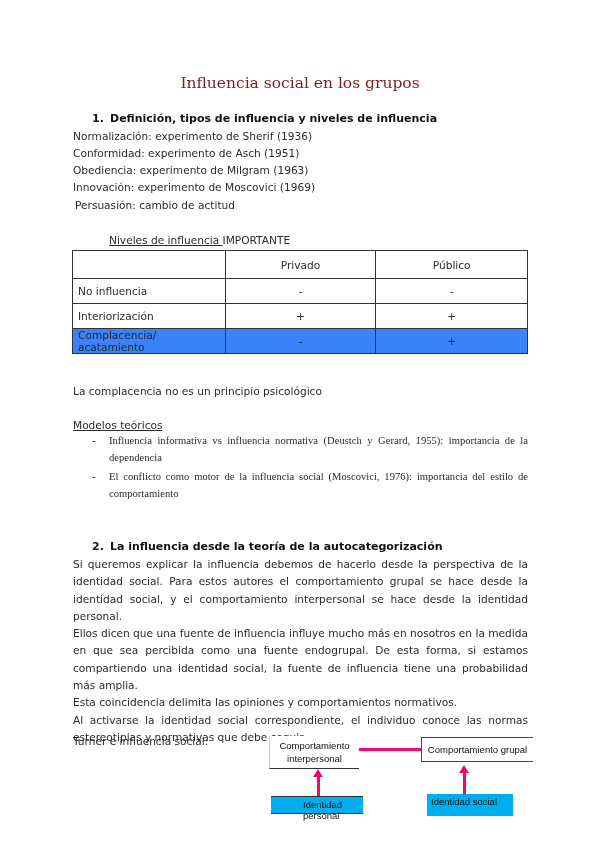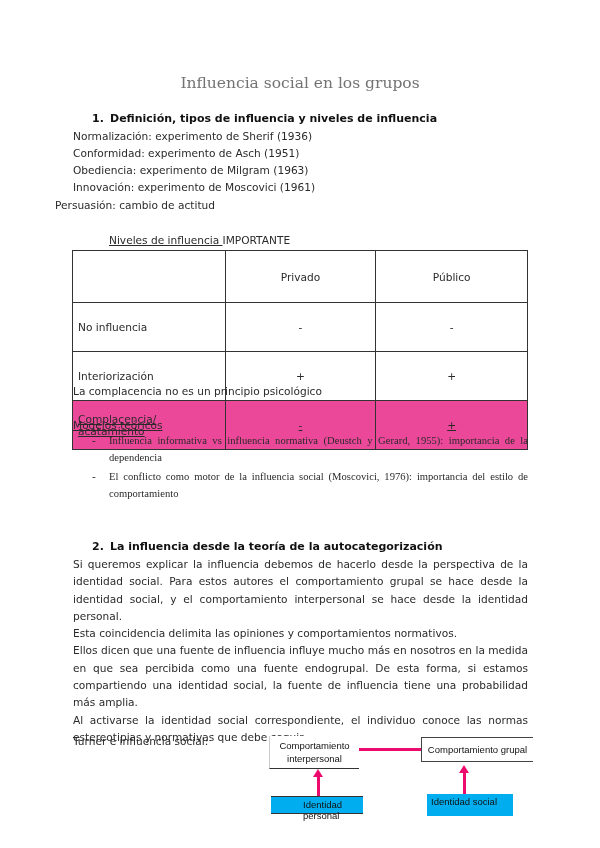--- a/index.html
+++ b/index.html
@@ -1,29 +1,29 @@
 <!DOCTYPE html>
 <html><head>
 <meta charset="utf-8">
 <style>
   html, body { margin:0; padding:0; background:#ffffff; }
   body { width:600px; height:848px; position:relative; overflow:hidden;
          font-family: "DejaVu Sans", sans-serif; color:#222; }
   .abs { position:absolute; white-space:nowrap; }
   .title { top:74px; left:0; width:600px; text-align:center;
-           font-family:"DejaVu Serif", serif; font-size:15.5px; color:#737373; }
+           font-family:"DejaVu Serif", serif; font-size:15.5px; color:#7f1d1d; }
   .h { font-size:11px; font-weight:bold; color:#111; }
   .t { font-size:10.6px; color:#2a2a2a; line-height:14px; }
   .u { text-decoration:underline; }
   table.lv { position:absolute; left:72px; top:250px; width:456px; border-collapse:collapse;
              font-size:10.6px; color:#2a2a2a; }
   table.lv td { border:1.3px solid #333; height:24px; padding:0 0 0 5px; }
-  table.lv td.c { text-align:center; padding:12px; }
+  table.lv td.c { text-align:center; padding:0; }
   table.lv tr.hdr td { height:27px; }
-  table.lv tr.pink td { background:#ec4899;text-decoration:underline; }
+  table.lv tr.pink td { background:#3b82f6; }
   .para { position:absolute; left:73px; width:455px; font-size:10.6px; color:#2a2a2a;
           line-height:17.3px; text-align:justify; white-space:normal; }
   .para p { margin:0; }
   .bullet { position:absolute; left:109px; width:419px; font-size:10.6px; color:#2a2a2a;
             line-height:17px; text-align:justify; white-space:normal;font-family:Liberation Serif, serif; }
   .dash { position:absolute; left:92px; font-size:10.6px; color:#2a2a2a; }
   .box { position:absolute; background:#fff; border:1px solid #444; font-family:"Liberation Sans", sans-serif;
          font-size:9.5px; color:#111; text-align:center; box-sizing:border-box; }
   .box.l { border-top:none; border-right:none; border-left:1px solid #ccc; border-bottom:1px solid #333; }
   .blue { position:absolute; background:#00aeef; font-family:"Liberation Sans", sans-serif;
@@ -34,22 +34,22 @@
 <body>
 
 <div class="abs title">Influencia social en los grupos</div>
 
 <div class="abs h" style="top:112px;left:92px;">1.</div>
 <div class="abs h" style="top:112px;left:110px;">Definición, tipos de influencia y niveles de influencia</div>
 
 <div class="abs t" style="top:129px;left:73px;">Normalización: experimento de Sherif (1936)</div>
 <div class="abs t" style="top:146px;left:73px;">Conformidad: experimento de Asch (1951)</div>
 <div class="abs t" style="top:163px;left:73px;">Obediencia: experimento de Milgram (1963)</div>
-<div class="abs t" style="top:180px;left:73px;">Innovación: experimento de Moscovici (1961)</div>
-<div class="abs t" style="top:198px;left:55px;">Persuasión: cambio de actitud</div>
+<div class="abs t" style="top:180px;left:73px;">Innovación: experimento de Moscovici (1969)</div>
+<div class="abs t" style="top:198px;left:75px;">Persuasión: cambio de actitud</div>
 
 <div class="abs t" style="top:233px;left:73px;margin-left:36px;"><span class="u">Niveles de influencia </span><span>IMPORTANTE</span></div>
 
 <table class="lv">
   <colgroup>
       <col style="width:153px">
       <col style="width:151px">
       <col style="width:152px">
     </colgroup>
   <tbody>
@@ -83,22 +83,22 @@
 <div class="dash" style="top:434px;">-</div>
 <div class="bullet" style="top:432px;">Influencia informativa vs influencia normativa (Deustch y Gerard, 1955): importancia de la dependencia</div>
 <div class="dash" style="top:470px;">-</div>
 <div class="bullet" style="top:468px;">El conflicto como motor de la influencia social (Moscovici, 1976): importancia del estilo de comportamiento</div>
 
 <div class="abs h" style="top:540px;left:92px;">2.</div>
 <div class="abs h" style="top:540px;left:110px;">La influencia desde la teoría de la autocategorización</div>
 
 <div class="para" style="top:556px;">
   <p>Si queremos explicar la influencia debemos de hacerlo desde la perspectiva de la identidad social. Para estos autores el comportamiento grupal se hace desde la identidad social, y el comportamiento interpersonal se hace desde la identidad personal.</p>
+  <p>Ellos dicen que una fuente de influencia influye mucho más en nosotros en la medida en que sea percibida como una fuente endogrupal. De esta forma, si estamos compartiendo una identidad social, la fuente de influencia tiene una probabilidad más amplia.</p>
   <p>Esta coincidencia delimita las opiniones y comportamientos normativos.</p>
-  <p>Ellos dicen que una fuente de influencia influye mucho más en nosotros en la medida en que sea percibida como una fuente endogrupal. De esta forma, si estamos compartiendo una identidad social, la fuente de influencia tiene una probabilidad más amplia.</p>
   <p>Al activarse la identidad social correspondiente, el individuo conoce las normas estereotipias y normativas que debe seguir.</p>
 </div>
 
 <div class="abs t" style="top:734px;left:73px;">Turner e influencia social:</div>
 
 <div>
   <div class="box l" style="left:269px;top:736px;width:90px;height:33px;padding-top:3px;line-height:13px;">
     <div>Comportamiento</div>
     <div>interpersonal</div>
   </div>

